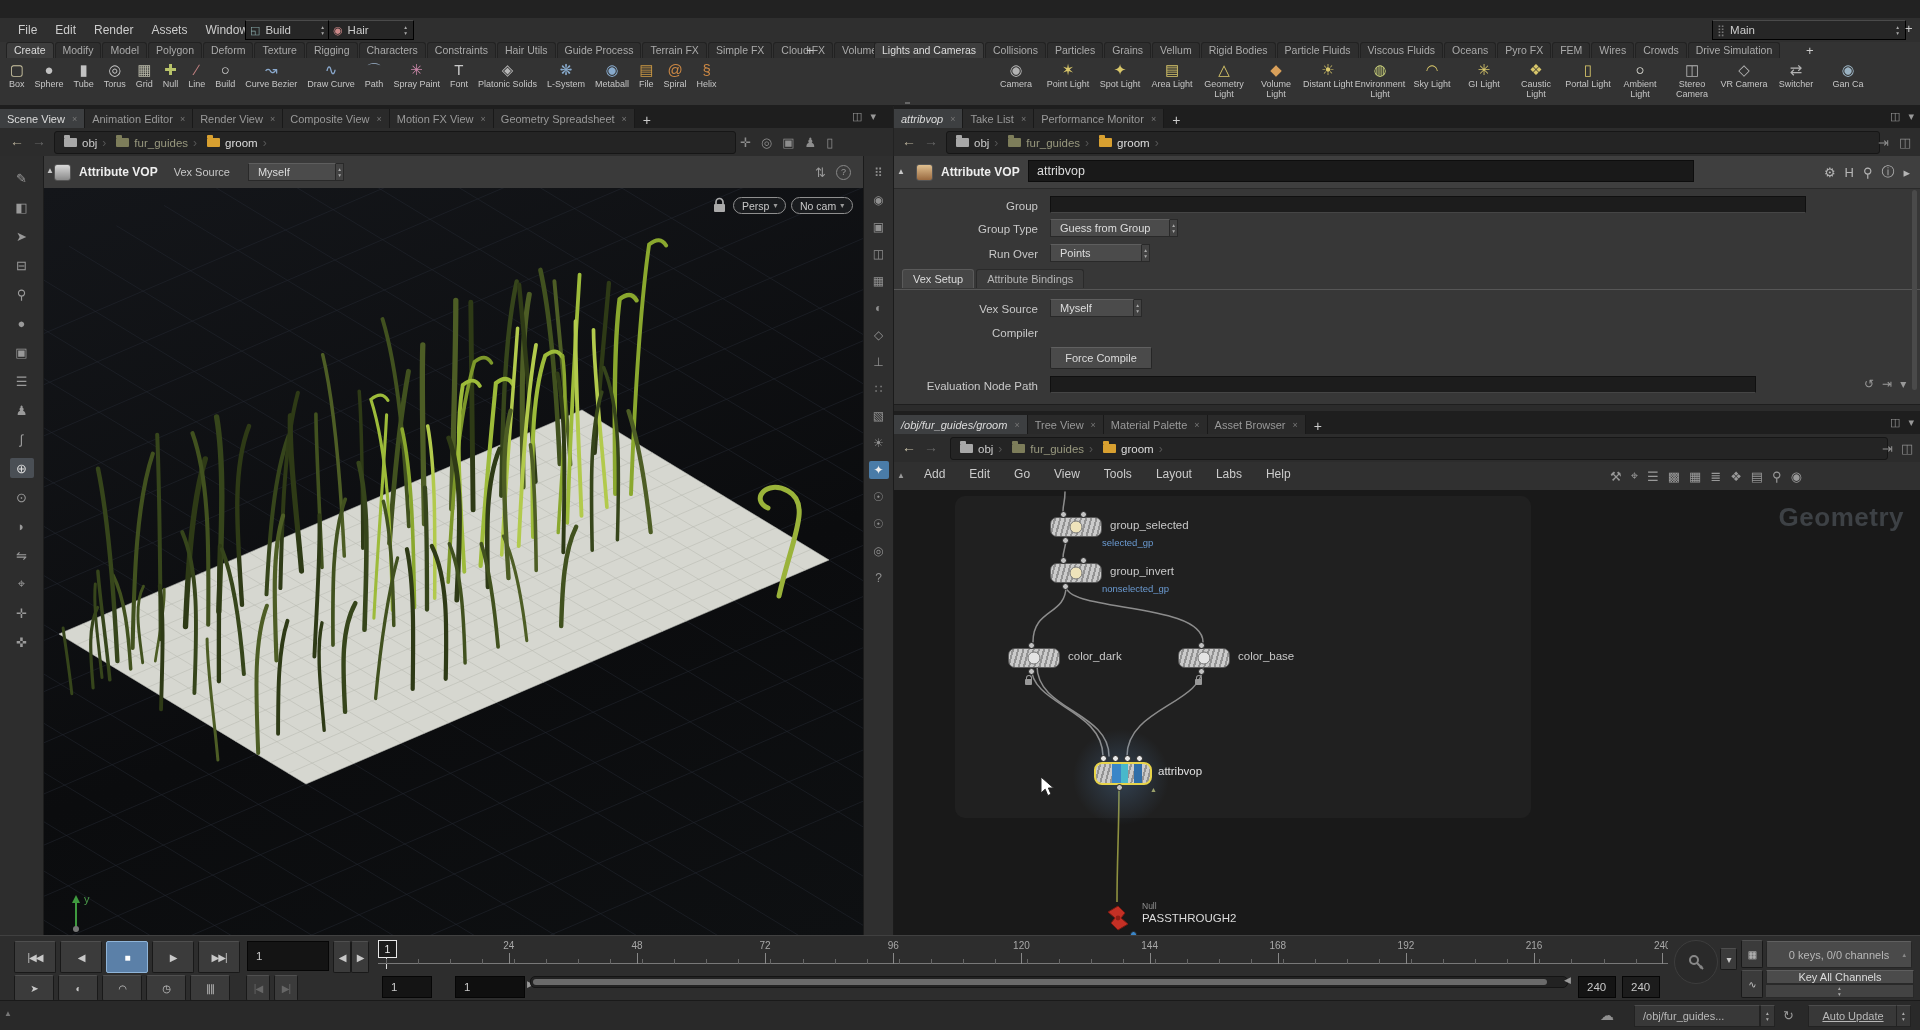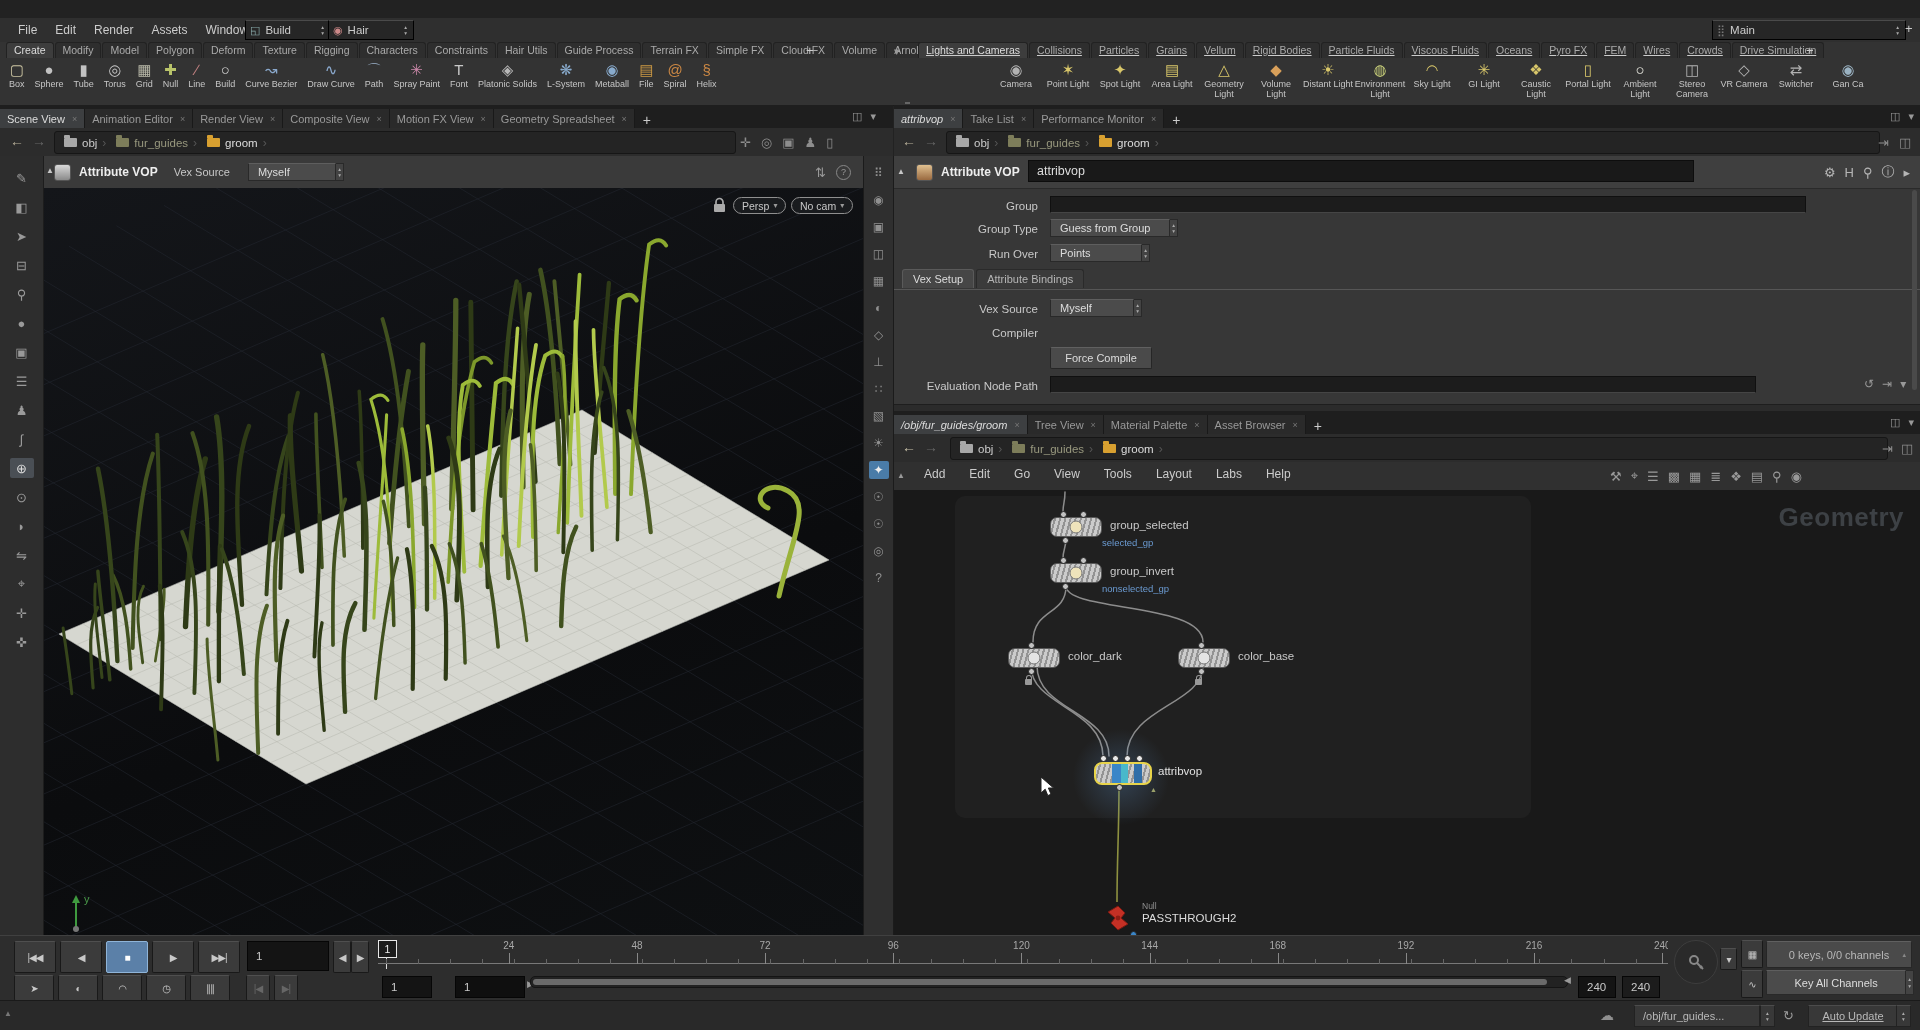--- a/index.html
+++ b/index.html
@@ -286,21 +286,21 @@
           <span class="tool-ic" style="color: rgb(204, 136, 68);">@</span>
           <span class="tool-lb">Spiral</span>
         </div>
 
         <div class="tool">
           <span class="tool-ic" style="color: rgb(204, 136, 68);">§</span>
           <span class="tool-lb">Helix</span>
         </div>
       </div>
     <div id="shelf-grip" class="abs"></div>
-    <div class="stabs" style="left:918px;text-decoration:underline;">
+    <div class="stabs" style="left:874px;">
 
     <span class="stab active">Lights and Cameras</span>
         <span class="stab">Collisions</span>
         <span class="stab">Particles</span>
         <span class="stab">Grains</span>
         <span class="stab">Vellum</span>
         <span class="stab">Rigid Bodies</span>
         <span class="stab">Particle Fluids</span>
         <span class="stab">Viscous Fluids</span>
         <span class="stab">Oceans</span>
@@ -1211,21 +1211,21 @@
     </div>
     <div class="tbtn" style="position:absolute;left:1720px;top:12px;width:15px;height:20px;">
         <span>▾</span>
       </div>
     <div class="tbtn" style="position:absolute;left:1741px;top:4px;width:20px;height:26px;">▦</div>
     <div class="tbtn" style="position:absolute;left:1741px;top:34px;width:20px;height:26px;">∿</div>
     <div class="btn" style="position:absolute;left:1766px;top:5px;width:144px;height:25px;color:#b8b8b8;">
       <span>0 keys, 0/0 channels</span>
       <span style="position:absolute;right:5px;font-size:7px;color:#888;">▴</span>
     </div>
-    <div class="dd" style="left:1766px;top:34px;width:148px;height:25px;">
+    <div class="dd" style="left:1766px;top:34px;width:148px;height:25px;flex-direction:column;">
       <span class="val" style="justify-content:center;">Key All Channels</span>
       <span class="spin">
           <i>▴</i>
           <i>▾</i>
         </span>
     </div>
   </div>
 
   <div id="statusbar" class="abs">
     <span class="abs" style="left:4px;top:8px;color:#777;font-size:8px;">▲</span>

